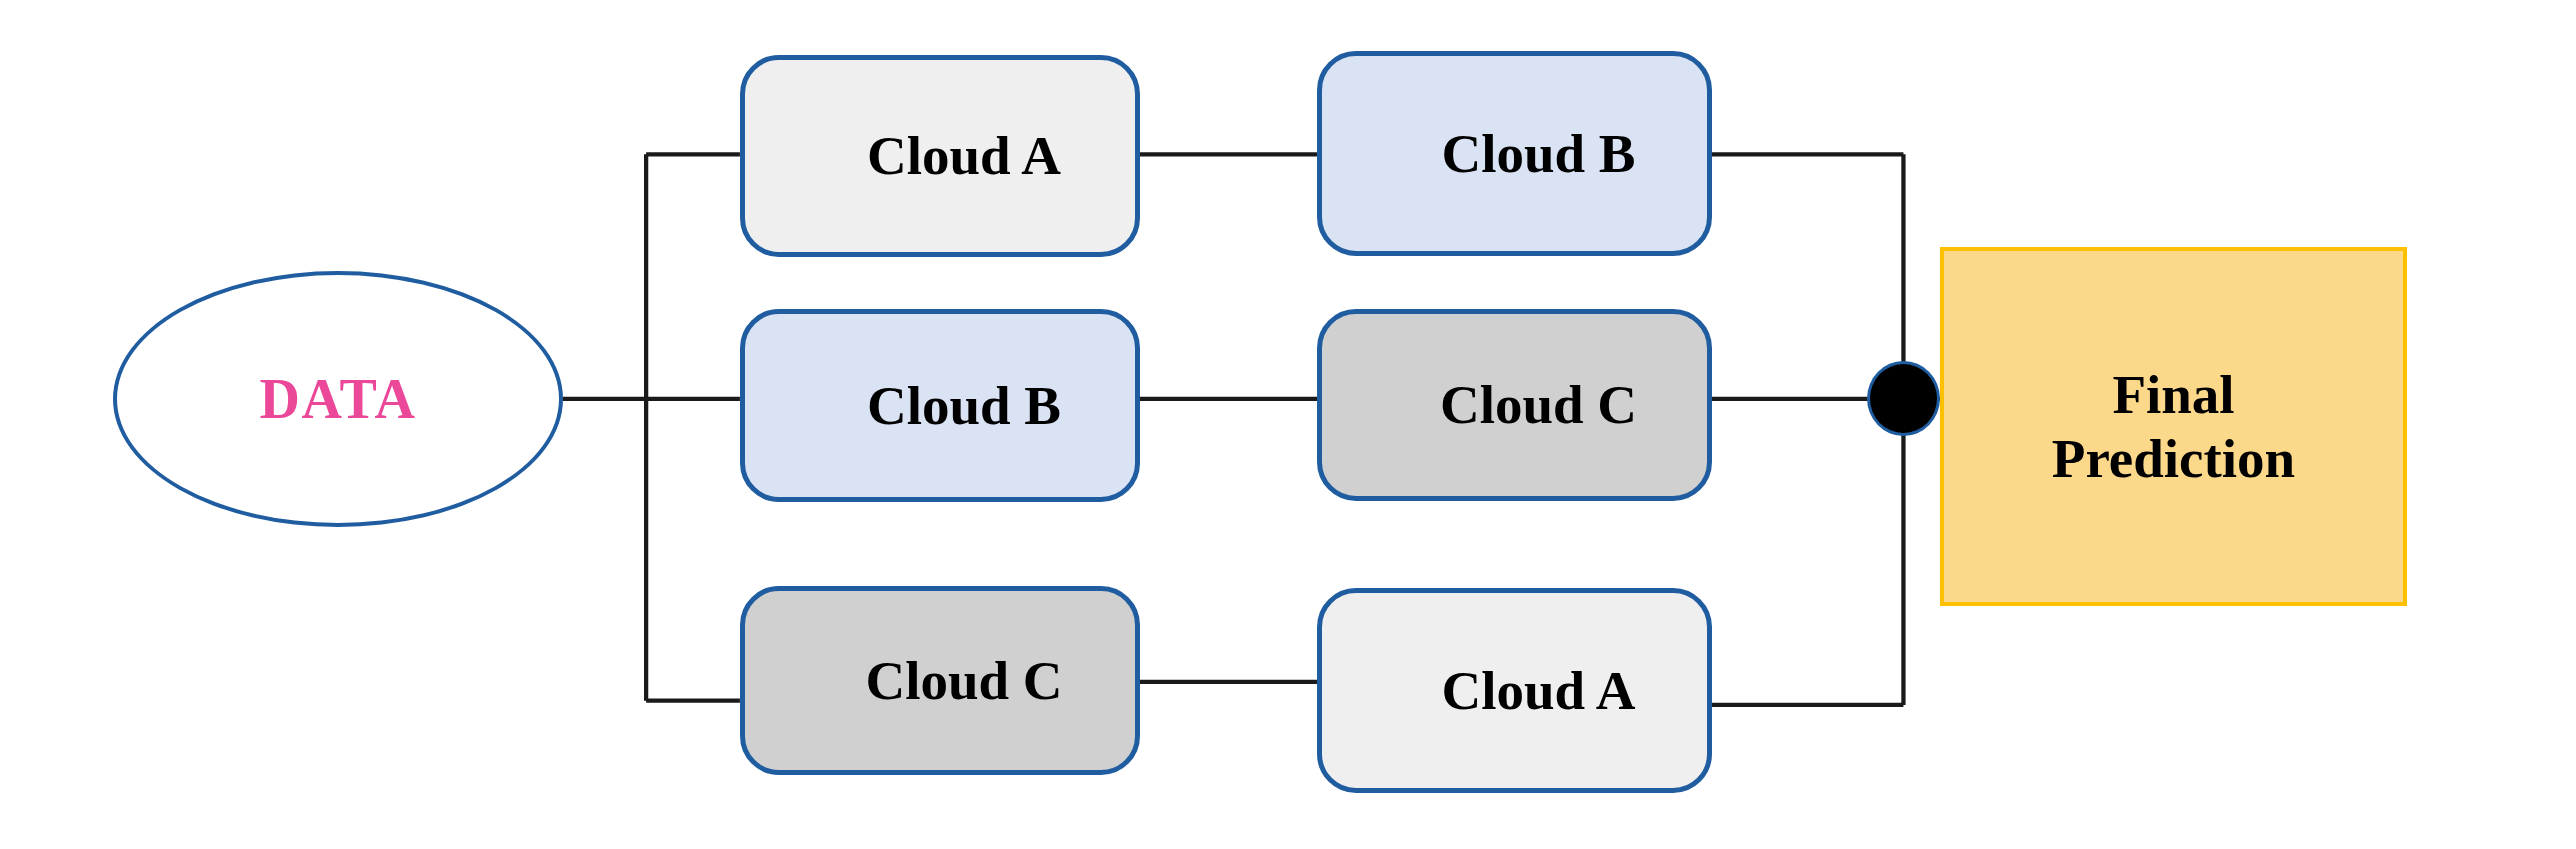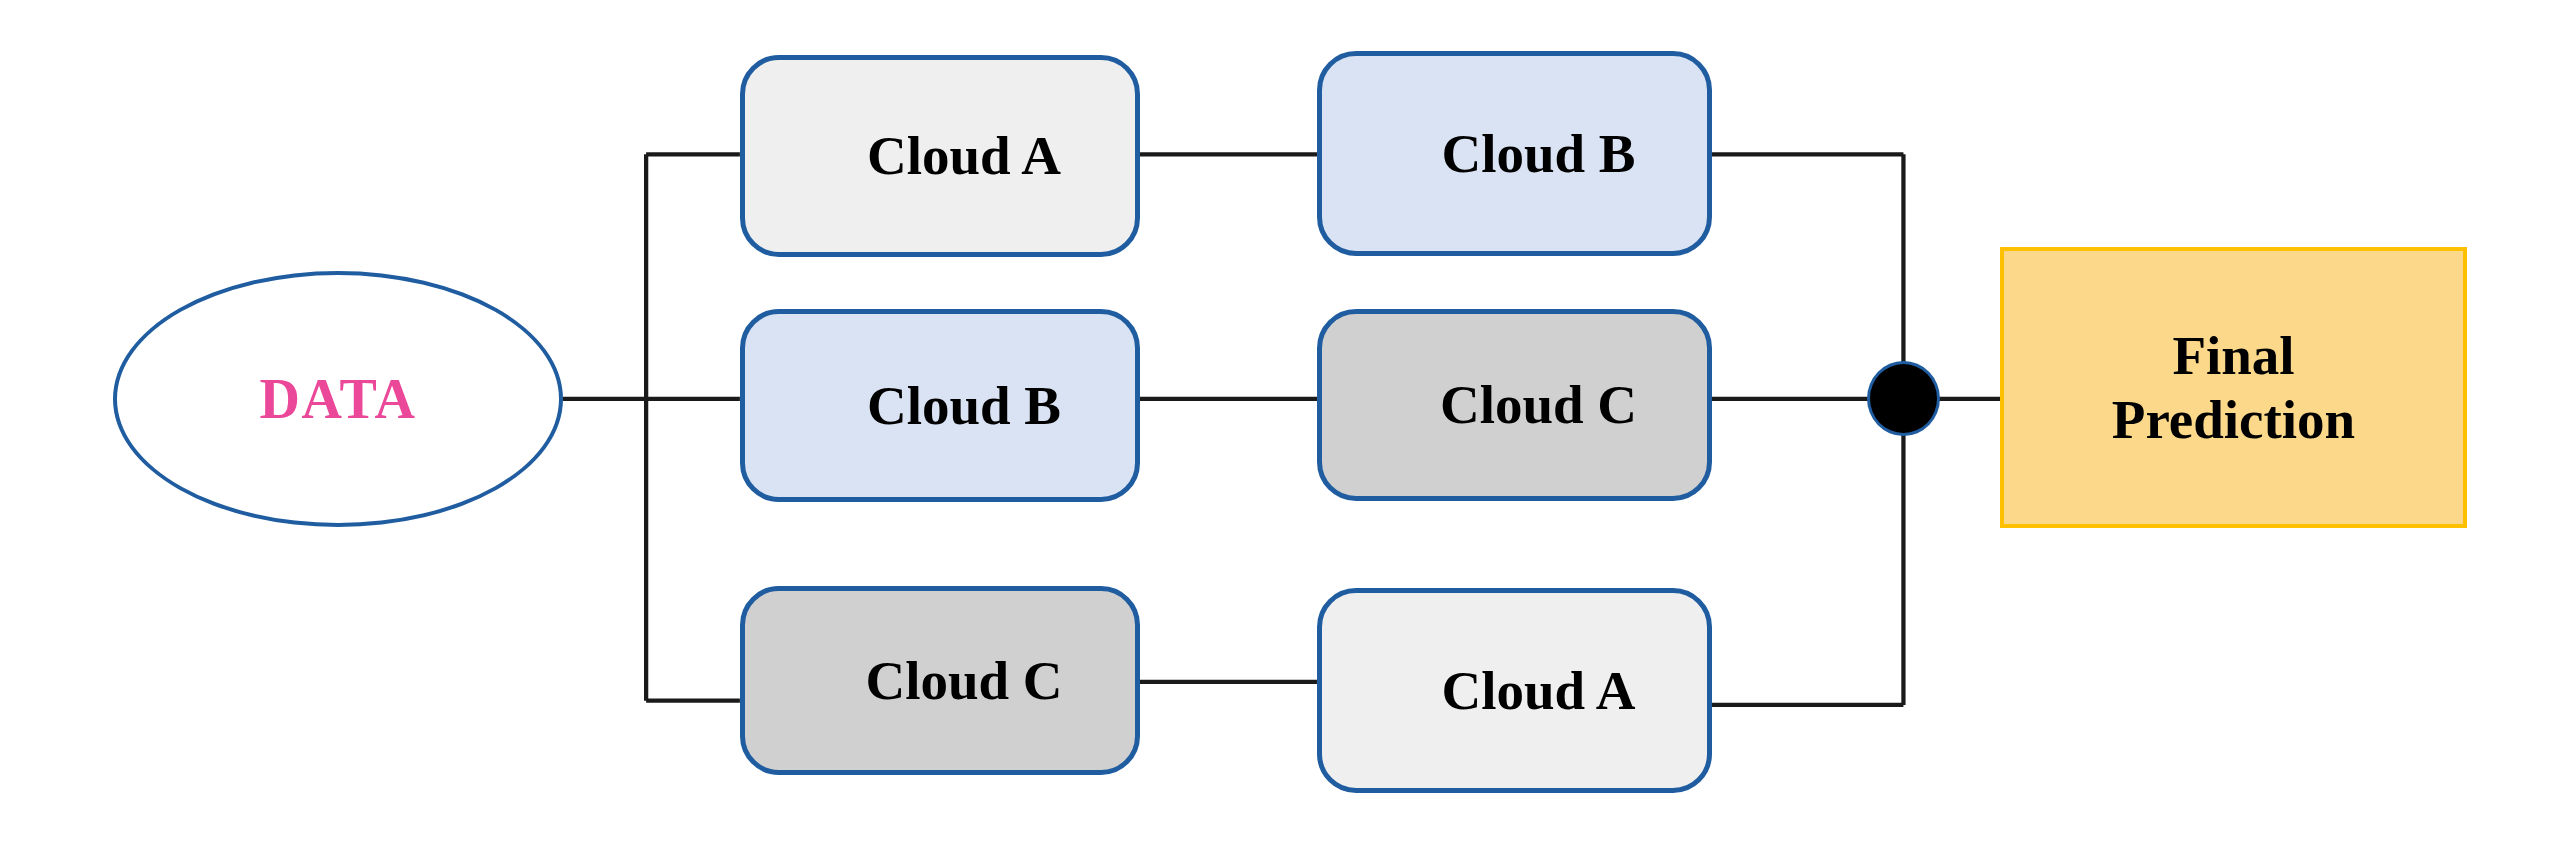--- a/index.html
+++ b/index.html
@@ -143,19 +143,19 @@
   <div class="cloud-node" style="left:1317px; top:309px; width:395px; height:192px; background:#D0D0D0;">
     <span class="node-label">Cloud C</span>
   </div>
 
   <div class="cloud-node" style="left:1317px; top:588px; width:395px; height:205px; background:#EFEFEF;">
     <span class="node-label">Cloud A</span>
   </div>
 
   <div class="merge-node" style="left:1867px; top:361px; width:73px; height:75px;"></div>
 
-  <div class="result-node" style="left:2000px; top:247px; width:467px; height:281px;">
+  <div class="result-node" style="left:1940px; top:247px; width:467px; height:359px;">
     <span class="node-label">Final
 Prediction</span>
   </div>
 
 </div>
 
 
 </body></html>

